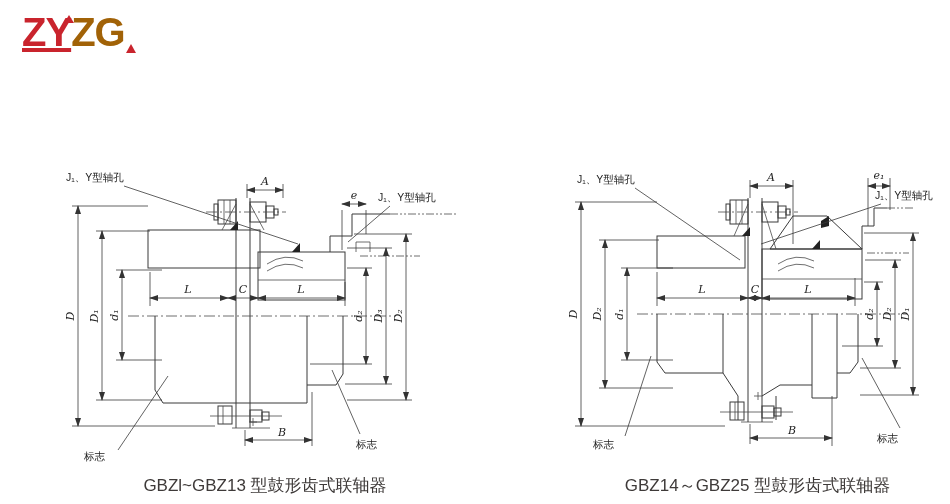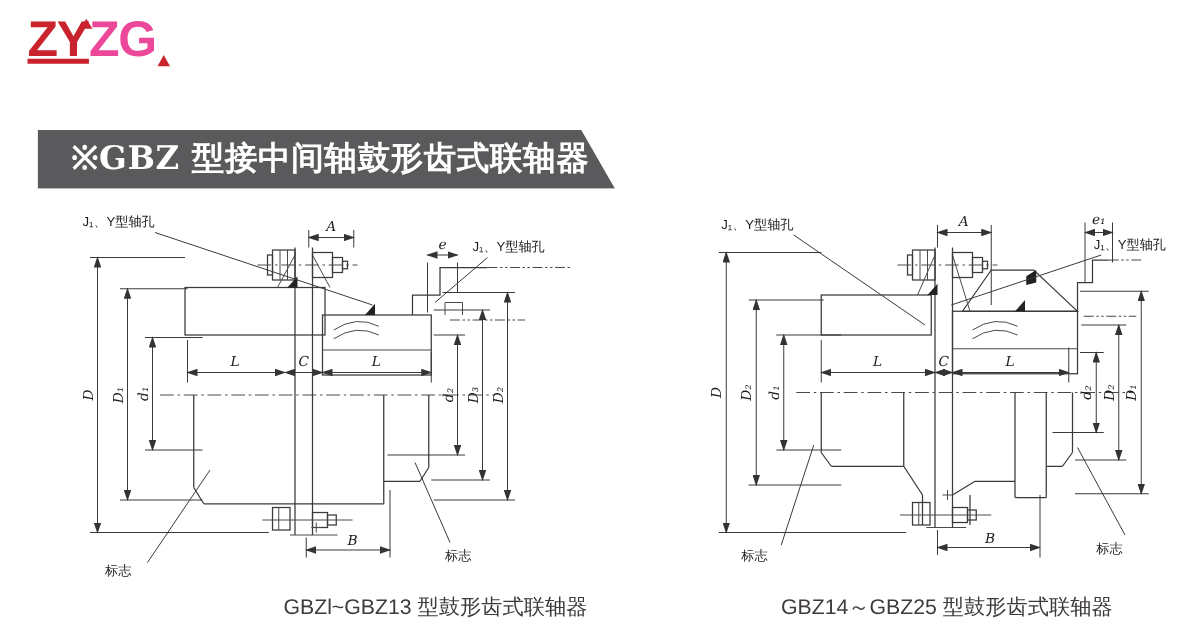--- a/index.html
+++ b/index.html
@@ -3,21 +3,21 @@
 <meta charset="utf-8">
 <style>
   html,body{margin:0;padding:0;background:#ffffff;}
   #page{position:relative;width:950px;height:504px;background:#fff;overflow:hidden;
         font-family:"Liberation Sans",sans-serif;}
 
   
   #logo{position:absolute;left:22px;top:8px;font-weight:800;font-size:40px;
         letter-spacing:-1px;font-family:"Liberation Sans",sans-serif;line-height:48px;}
   #logo .p1{color:#c9242d;text-decoration:underline;}
-  #logo .p2{color:#ec4899;text-align:center;}
+  #logo .p2{color:#a16207;text-align:center;}
   #logo .tri{position:absolute;left:104px;top:36px;width:0;height:0;
         border-left:5px solid transparent;border-right:5px solid transparent;
         border-bottom:9px solid #c9242d;}
   #logo .tri2{position:absolute;left:42px;top:7px;width:0;height:0;
         border-left:5px solid transparent;border-right:5px solid transparent;
         border-bottom:8px solid #c9242d;}
 
   
   #banner{position:absolute;left:30px;top:104px;width:462px;height:47px;
         background:#5a5a5c;clip-path:polygon(0 0,435px 0,462px 100%,0 100%);}
@@ -35,37 +35,34 @@
   svg .dim{stroke:#3a3a3a;stroke-width:0.8;fill:none;}
   svg .cl{stroke:#4a4a4a;stroke-width:0.8;fill:none;stroke-dasharray:11 3 2 3;}
   svg .ph{stroke:#4a4a4a;stroke-width:0.8;fill:none;stroke-dasharray:8 2 2 2 2 2;}
   svg .fillk{fill:#222;stroke:none;}
   svg .dimtxt{font-family:"DejaVu Serif","Liberation Serif",serif;font-style:italic;
         font-size:11px;fill:#1c1c1c;text-anchor:middle;}
   svg .cjk{font-family:"Liberation Sans",sans-serif;font-size:10.5px;fill:#1c1c1c;}
 
   .caption{position:absolute;top:474px;text-align:center;color:#3e3a39;
         font-size:17px;font-family:"Liberation Sans",sans-serif;}
-  #capL{left:60px;width:410px;text-align:right;}
+  #capL{left:60px;width:410px;}
   #capR{left:565px;width:385px;}
 </style>
 </head>
 <body>
 
 <div id="page">
 
   <div id="logo">
     <span class="p1">ZY</span><span class="p2">ZG</span>
     <span class="tri"></span>
     <span class="tri2"></span>
   </div>
 
-  <div id="banner">
-    <span class="txt">※GBZ 型接中间轴鼓形齿式联轴器</span>
-  </div>
 
   <svg id="dwgL" class="dwg" viewBox="0 0 410 312">
     <defs>
       <pattern id="pLx" width="6" height="6" patternUnits="userSpaceOnUse">
         <path d="M0,0 L6,6 M6,0 L0,6" stroke="#5a5a5a" stroke-width="0.6"></path>
       </pattern>
       <pattern id="pLh" width="5" height="5" patternUnits="userSpaceOnUse">
         <path d="M0,5 L5,0" stroke="#5a5a5a" stroke-width="0.6"></path>
       </pattern>
       <marker id="Las" markerWidth="9" markerHeight="6" refX="1" refY="3" orient="auto" markerUnits="userSpaceOnUse">

